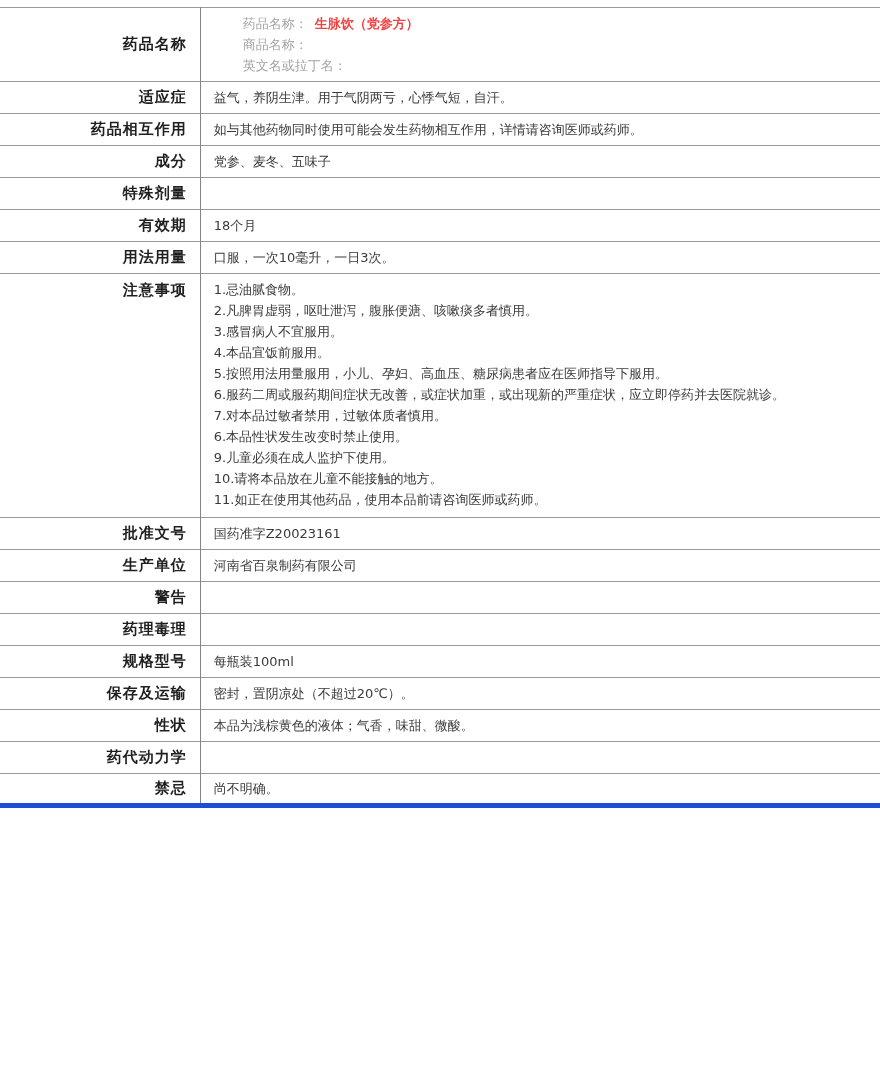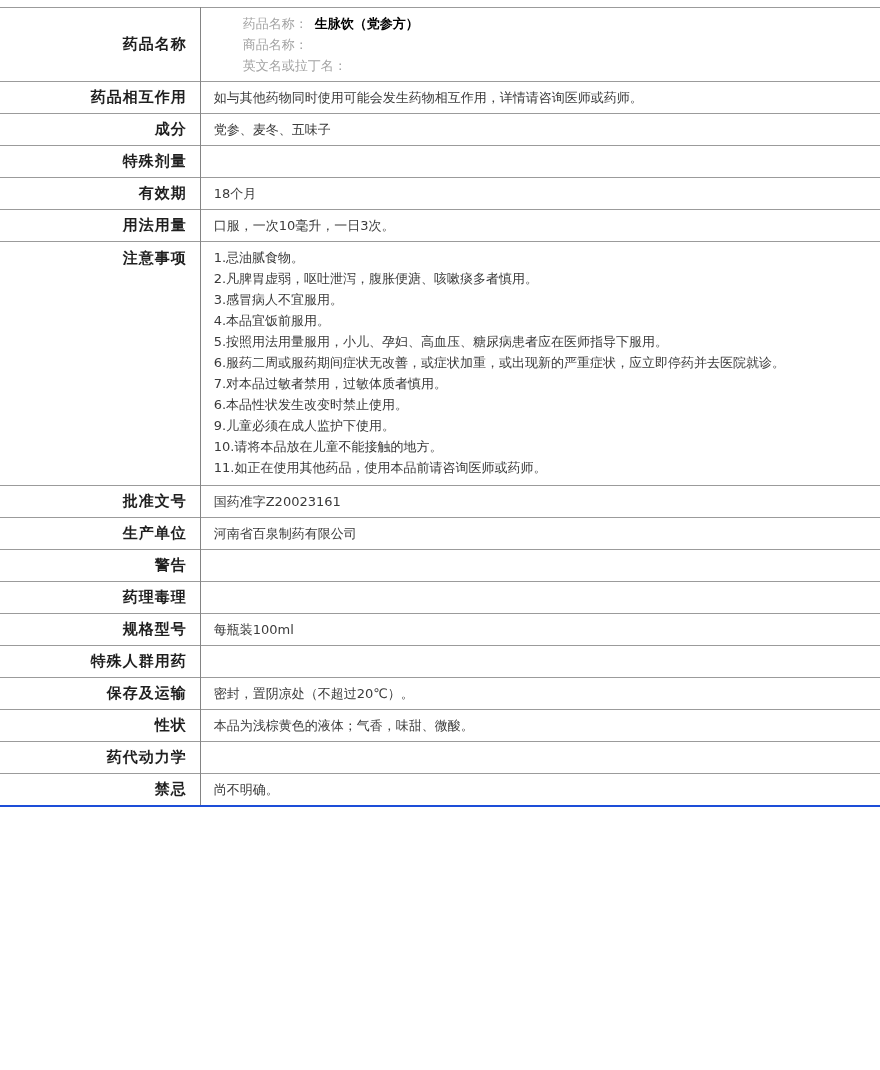--- a/index.html
+++ b/index.html
@@ -18,21 +18,21 @@
     border-collapse: collapse;
     table-layout: fixed;
     margin-top: 7px;
   }
   table.drug-table td {
     border-top: 1px solid #9b9b9b;
     vertical-align: middle;
     box-sizing: border-box;
   }
   table.drug-table tr:last-child td {
-    border-bottom: 2px solid #1d4ed8;
+    border-bottom: 5px solid #1d4ed8;
   }
   td.label-cell {
     width: 200px;
     border-right: 1px solid #848484;
     text-align: right;
     padding: 0 13px 0 0;
     font-size: 15px;
     font-weight: bold;
     color: #1f1f1f;
     height: 32px;
@@ -43,21 +43,21 @@
     padding: 0 10px 0 13px;
     font-size: 13px;
     color: #3a3a3a;
     line-height: 19px;
   }
   
   tr.name-row td.label-cell { height: 74px; }
   tr.name-row td.value-cell { padding-top: 4px; padding-bottom: 4px; }
   .name-line { line-height: 21px; font-size: 13px; }
   .gray-key { color: #a3a3a3; margin-left: 29px; }
-  .drug-name { color: #000000; font-weight: bold; margin-left: 7px; text-align: right; }
+  .drug-name { color: #ef4444; font-weight: bold; margin-left: 7px; text-align: right; }
   
   tr.notes-row td {
     vertical-align: top;
     padding-top: 5px;
     padding-bottom: 7px;
   }
   tr.notes-row td.label-cell { height: auto; padding-top: 7px; }
   .note-line { line-height: 21px; }
 </style>
 </head>
@@ -65,20 +65,24 @@
 
 <table class="drug-table">
   <tbody>
       <tr class="name-row">
         <td class="label-cell">药品名称</td>
         <td class="value-cell">
           <div class="name-line"><span class="gray-key">药品名称：</span><span class="drug-name">生脉饮（党参方）</span></div>
           <div class="name-line"><span class="gray-key">商品名称：</span></div>
           <div class="name-line"><span class="gray-key">英文名或拉丁名：</span></div>
         </td>
+      </tr>
+      <tr>
+        <td class="label-cell">适应症</td>
+        <td class="value-cell">益气，养阴生津。用于气阴两亏，心悸气短，自汗。</td>
       </tr>
       <tr>
         <td class="label-cell">药品相互作用</td>
         <td class="value-cell">如与其他药物同时使用可能会发生药物相互作用，详情请咨询医师或药师。</td>
       </tr>
       <tr>
         <td class="label-cell">成分</td>
         <td class="value-cell">党参、麦冬、五味子</td>
       </tr>
       <tr>
@@ -123,24 +127,20 @@
       </tr>
       <tr>
         <td class="label-cell">药理毒理</td>
         <td class="value-cell"></td>
       </tr>
       <tr>
         <td class="label-cell">规格型号</td>
         <td class="value-cell">每瓶装100ml</td>
       </tr>
       <tr>
-        <td class="label-cell">特殊人群用药</td>
-        <td class="value-cell"></td>
-      </tr>
-      <tr>
         <td class="label-cell">保存及运输</td>
         <td class="value-cell">密封，置阴凉处（不超过20℃）。</td>
       </tr>
       <tr>
         <td class="label-cell">性状</td>
         <td class="value-cell">本品为浅棕黄色的液体；气香，味甜、微酸。</td>
       </tr>
       <tr>
         <td class="label-cell">药代动力学</td>
         <td class="value-cell"></td>

